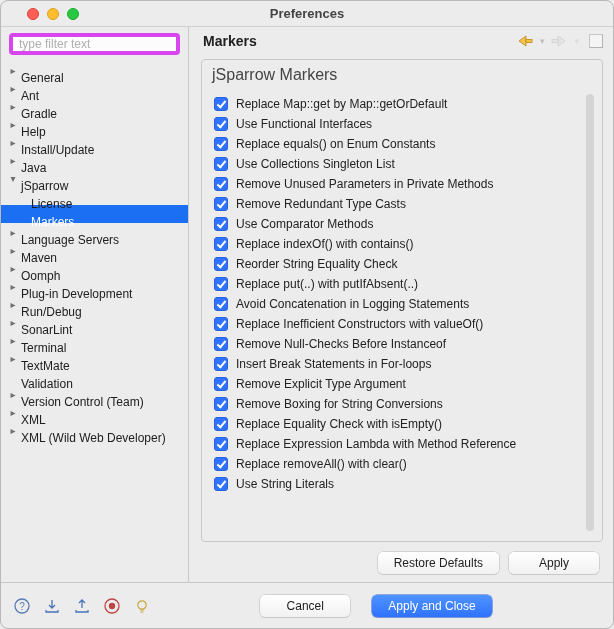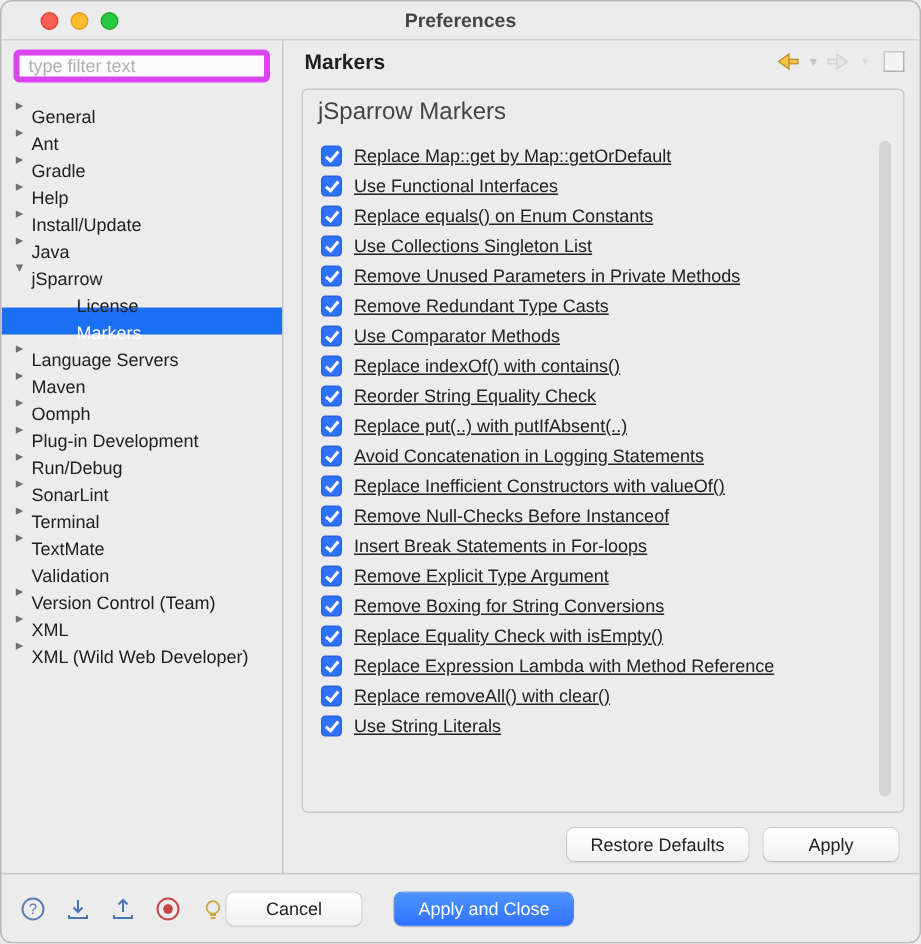--- a/index.html
+++ b/index.html
@@ -15,45 +15,45 @@
   .body { flex: 1; display: flex; min-height: 0; }
   .sidebar { width: 188px; border-right: 1px solid #c8c8c8; background: #ececec; display: flex; flex-direction: column; }
   .filter-wrap { padding: 6px 8px 4px 8px; }
   .filter { width: 100%; height: 22px; border: 4px solid #d946ef; border-radius: 4px; padding: 0 6px; font-size: 12px; background: #fcfcfc; color: #333; }
   .filter::placeholder { color: #b0b0b0; }
   .tree { flex: 1; overflow: auto; padding: 2px 0 6px 0; }
   .tree-row { display: flex; align-items: center; height: 18px; padding-left: 6px; cursor: default; white-space: nowrap; }
   .tree-row .arrow { width: 12px; display: inline-flex; justify-content: center; color: #6f6f6f; font-size: 10px; }
   .tree-row .lbl { margin-left: 2px; margin-top: 16px; }
   .tree-row.depth1 { padding-left: 20px; }
-  .tree-row.depth1.noarrow { padding-left: 48px; align-items: center; }
+  .tree-row.depth1.noarrow { padding-left: 28px; align-items: center; }
   .tree-row.selected { background: #1a6ff3; color: #fff; }
   .main { flex: 1; display: flex; flex-direction: column; min-width: 0; }
   .main-header { display: flex; align-items: center; padding: 6px 10px 4px 14px; }
   .main-title { font-size: 14px; font-weight: 600; flex: 1; }
   .nav-arrows { display: flex; gap: 6px; align-items: center; }
   .nav-arrows svg { display: block; }
   .menu-btn { width: 14px; height: 14px; border: 1px solid #b3b3b3; border-top-color: #c6c6c6; border-left-color: #c6c6c6; margin-left: 4px; background: #f4f4f4; }
   .group { margin: 6px 10px 0 12px; border: 1px solid #c8c8c8; border-radius: 4px; background: #ececec; flex: 1; display: flex; flex-direction: column; min-height: 0; }
   .group-title { font-size: 16px; padding: 6px 10px 6px 10px; color: #444; }
   .checks-wrap { position: relative; flex: 1; margin: 0 8px 6px 8px; display: flex; min-height: 0; }
-  .checks { flex: 1; overflow: hidden; padding: 4px 0 4px 4px; text-decoration: underline; }
+  .checks { flex: 1; overflow: hidden; padding: 4px 0 4px 4px; }
   .chk-row { display: flex; align-items: center; height: 20px; gap: 8px; }
   .chk { appearance: none; width: 14px; height: 14px; border-radius: 3px; background: #2f72ff; border: 1px solid #2a62db; position: relative; flex-shrink: 0; }
   .chk::after { content: ""; position: absolute; left: 4px; top: 1px; width: 3px; height: 7px; border: solid #fff; border-width: 0 2px 2px 0; transform: rotate(40deg); }
   .chk-label { font-size: 12px; color: #222; }
   .fake-scroll { width: 8px; background: #d4d4d4; border-radius: 4px; position: absolute; top: 4px; bottom: 4px; right: 0; }
   .mid-buttons { display: flex; justify-content: flex-end; gap: 10px; padding: 10px 14px 8px 0; }
   .btn { height: 22px; padding: 0 16px; border: none; border-radius: 5px; background: linear-gradient(#ffffff,#f1f1f1); box-shadow: 0 0 0 0.5px #b8b8b8, 0 1px 1px rgba(0,0,0,0.08); font-size: 12px; color: #222; cursor: default; }
   .btn.primary { background: linear-gradient(#4f94ff,#2f72ff); color: #fff; box-shadow: 0 0 0 0.5px #2a62db, 0 1px 1px rgba(0,0,0,0.15); }
   .btn.wide { min-width: 90px; }
   .footer { height: 46px; border-top: 1px solid #c8c8c8; display: flex; align-items: center; padding: 0 12px; }
   .footer-icons { display: flex; gap: 12px; align-items: center; }
   .footer-icons span { display: inline-flex; }
-  .footer-right { flex: 1; display: flex; justify-content: flex-start; gap: 22px; }
+  .footer-right { flex: 1; display: flex; justify-content: center; gap: 22px; }
 </style>
 </head>
 <body>
 
 <div class="window">
   <div class="titlebar">
     <div class="traffic">
       <div class="dot red"></div>
       <div class="dot yellow"></div>
       <div class="dot green"></div>

